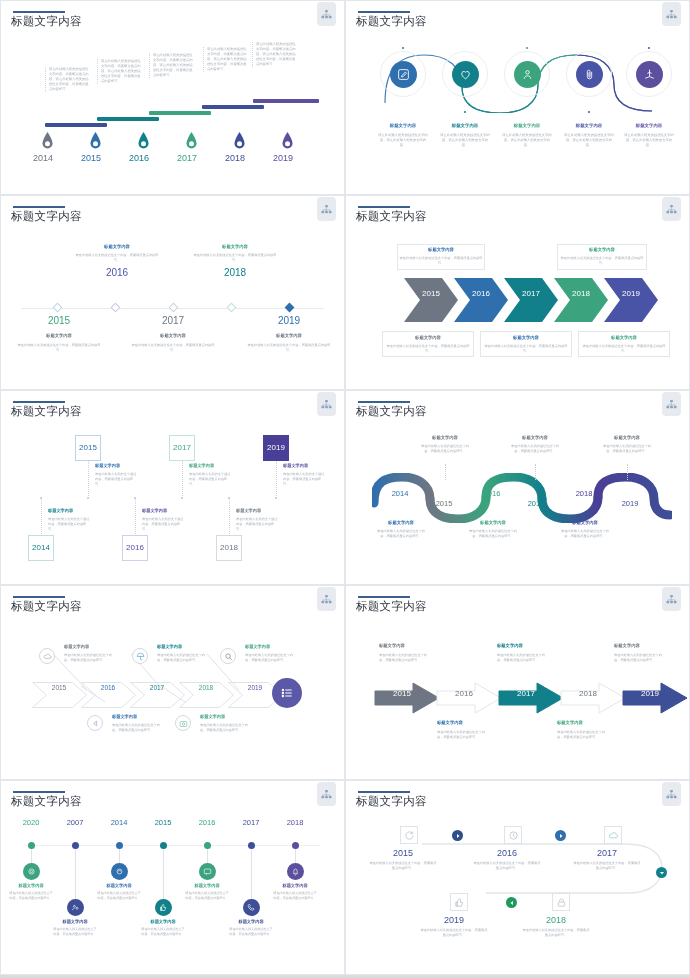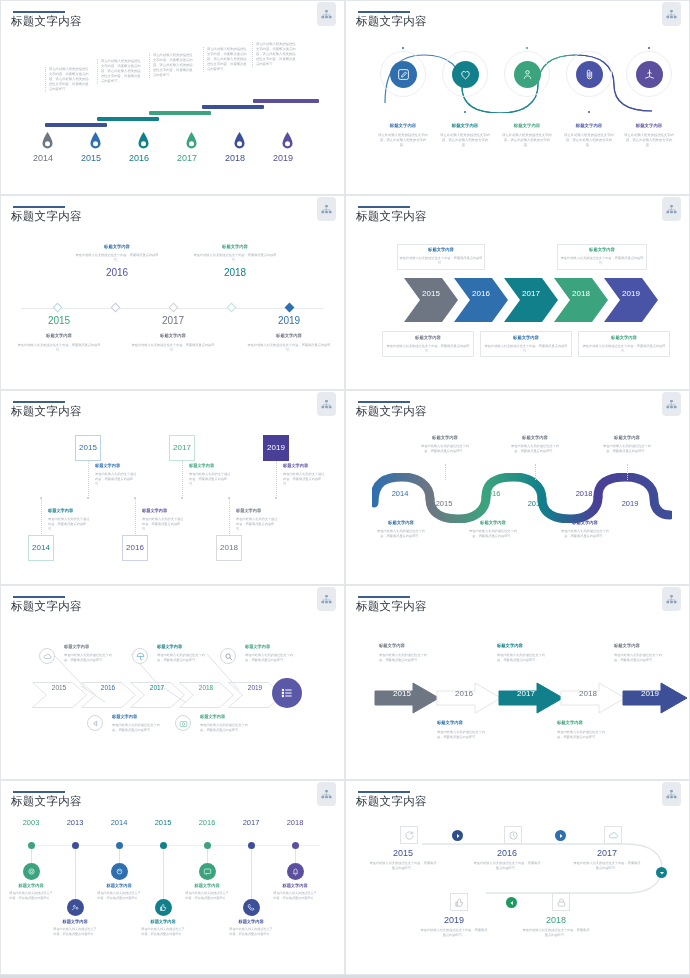--- a/index.html
+++ b/index.html
@@ -640,32 +640,32 @@
           <rect x="9" y="2" width="6" height="5" rx="1"></rect>
           <rect x="1" y="15" width="6" height="5" rx="1"></rect>
           <rect x="9" y="15" width="6" height="5" rx="1"></rect>
           <rect x="17" y="15" width="6" height="5" rx="1"></rect>
           <path d="M11.5 7v4M4 15v-2h16v2M11.5 11v4" stroke="#8ba3bd" stroke-width="1.2" fill="none"></path>
         </svg>
     </div>
     <div class="slide-inner">
       <div class="s9-line" style="top:60px;"></div>
       <div id="s9-items">
-          <div class="s9-y" style="left: 9px; top: 34px; color: rgb(59, 163, 125);">2003</div>
+          <div class="s9-y" style="left: 9px; top: 34px; color: rgb(59, 163, 125);">2020</div>
           <div class="s9-pin" style="left: 20.5px; top: 57px; background: rgb(59, 163, 125);"></div>
           <div class="s9-stem" style="left: 24px; top: 64px; height: 14px;"></div>
           <div class="s9-cir" style="left: 15.5px; top: 78px; background: rgb(59, 163, 125);">
             <svg width="9" height="9" viewBox="0 0 24 24" fill="none" stroke="#fff" stroke-width="1.7">
               <circle cx="12" cy="12" r="7"></circle>
               <circle cx="12" cy="12" r="3"></circle>
             </svg>
           </div>
           <div class="s9-h" style="left: -1px; top: 98px; color: rgb(59, 163, 125);">标题文字内容</div>
           <div class="s9-t" style="left: 1px; top: 106px;">请在此处输入相关的描述性文字内容，简要概况重点内容即可。</div>
-          <div class="s9-y" style="left: 53px; top: 34px; color: rgb(61, 79, 150);">2013</div>
+          <div class="s9-y" style="left: 53px; top: 34px; color: rgb(61, 79, 150);">2007</div>
           <div class="s9-pin" style="left: 64.5px; top: 57px; background: rgb(61, 79, 150);"></div>
           <div class="s9-stem" style="left: 68px; top: 64px; height: 50px;"></div>
           <div class="s9-cir" style="left: 59.5px; top: 114px; background: rgb(61, 79, 150);">
             <svg width="9" height="9" viewBox="0 0 24 24" fill="none" stroke="#fff" stroke-width="1.7">
               <circle cx="9" cy="9" r="2.6"></circle>
               <circle cx="16" cy="14" r="2.6"></circle>
               <path d="M4 19c0-2.6 2.2-4 5-4"></path>
             </svg>
           </div>
           <div class="s9-h" style="left: 43px; top: 134px; color: rgb(61, 79, 150);">标题文字内容</div>

